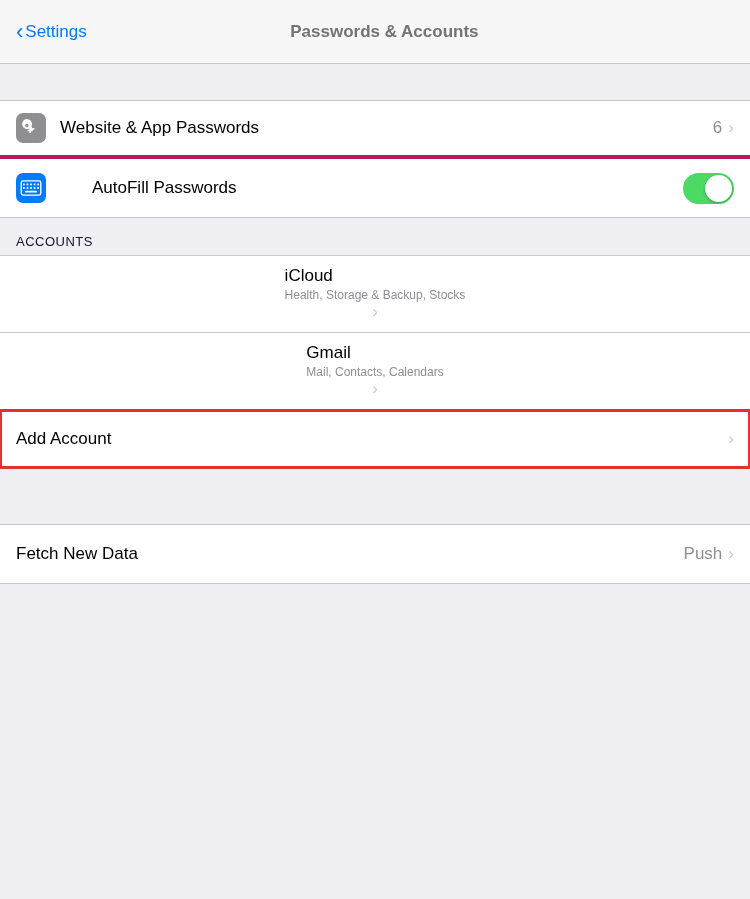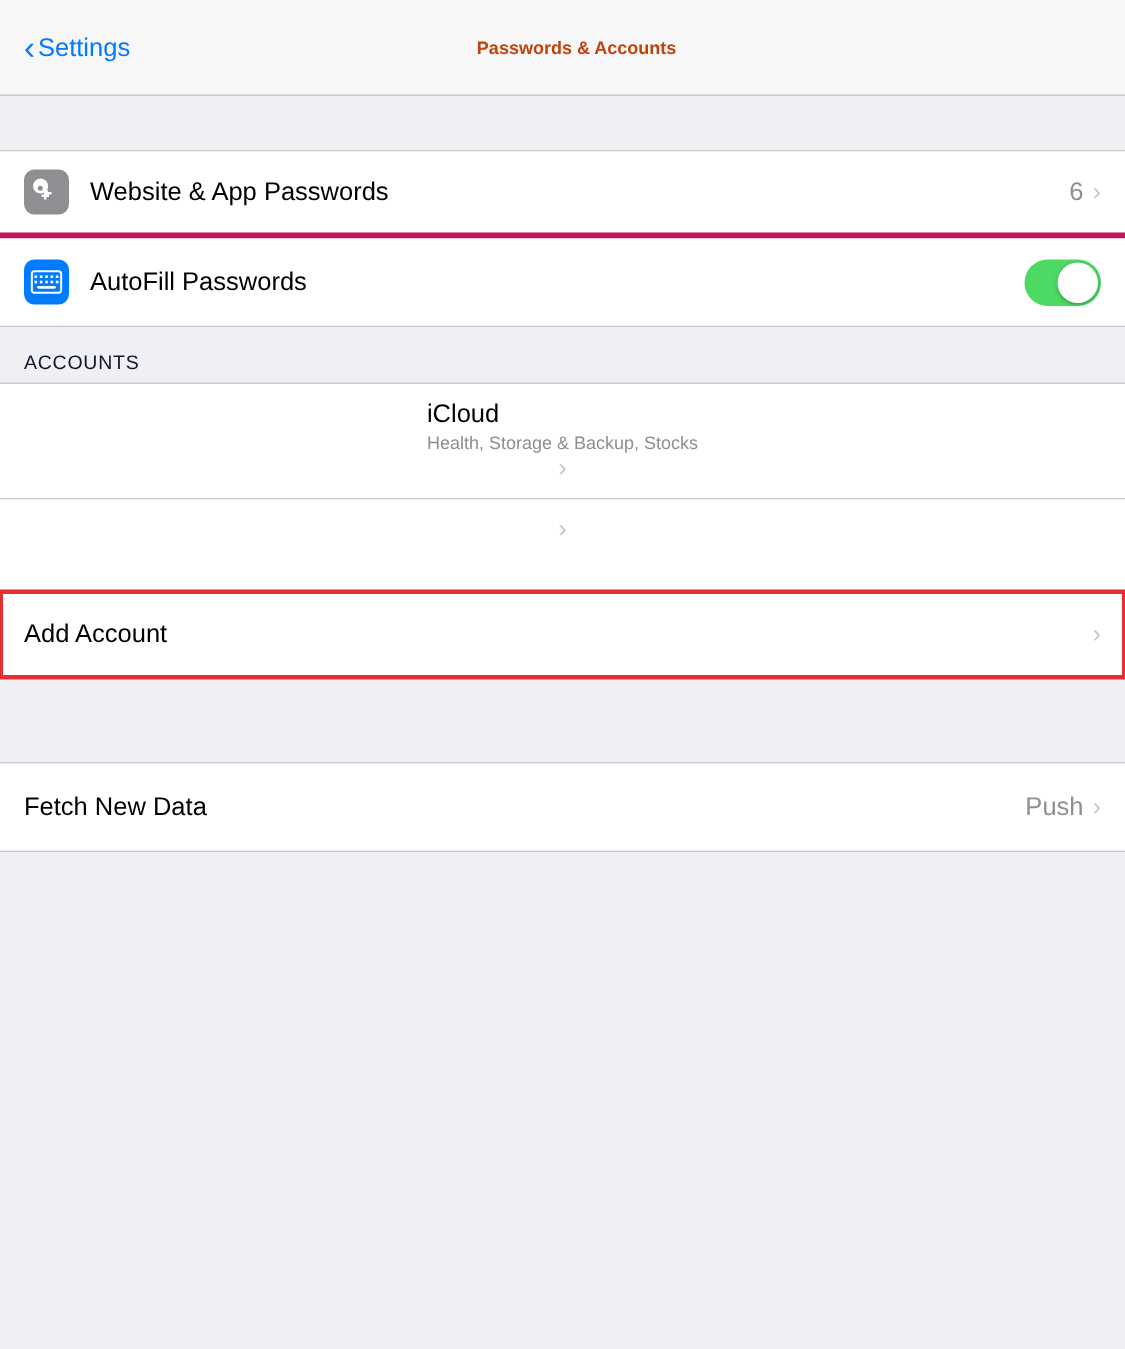--- a/index.html
+++ b/index.html
@@ -35,23 +35,23 @@
       cursor: pointer;
     }
 
     .back-chevron {
       font-size: 22px;
       margin-right: 2px;
       color: #007aff;
     }
 
     .header-title {
-      font-size: 12px;
+      font-size: 17px;
       font-weight: 700;
-      color: #c2410c;
+      color: #737373;
       flex: 1;
       text-align: center;
       margin-right: 60px;
     }
 
     
     .section-spacer {
       height: 36px;
       background: #efeff4;
     }
@@ -68,20 +68,21 @@
       align-items: center;
       padding: 0 16px;
       min-height: 58px;
       background: #fff;
       border-bottom: 4px solid #be185d;
       position: relative;
     }
 
     .settings-row:last-child {
       border-bottom: none;
+      gap: 32px;
     }
 
     .row-icon {
       width: 30px;
       height: 30px;
       border-radius: 7px;
       margin-right: 14px;
       display: flex;
       align-items: center;
       justify-content: center;
@@ -283,20 +284,24 @@
 
   <div class="account-row">
     <div class="account-text">
       <div class="account-name">iCloud</div>
       <div class="account-subtitle">Health, Storage &amp; Backup, Stocks</div>
     </div>
     <span class="chevron">›</span>
   </div>
 
   <div class="account-row">
+    <div class="account-text">
+      <div class="account-name">Gmail</div>
+      <div class="account-subtitle">Mail, Contacts, Calendars</div>
+    </div>
     <span class="chevron">›</span>
   </div>
 </div>
 
 <div style="background:#efeff4; padding: 0;">
   <div class="add-account-row">
     <span class="row-label">Add Account</span>
     <span class="chevron">›</span>
   </div>
 </div>

